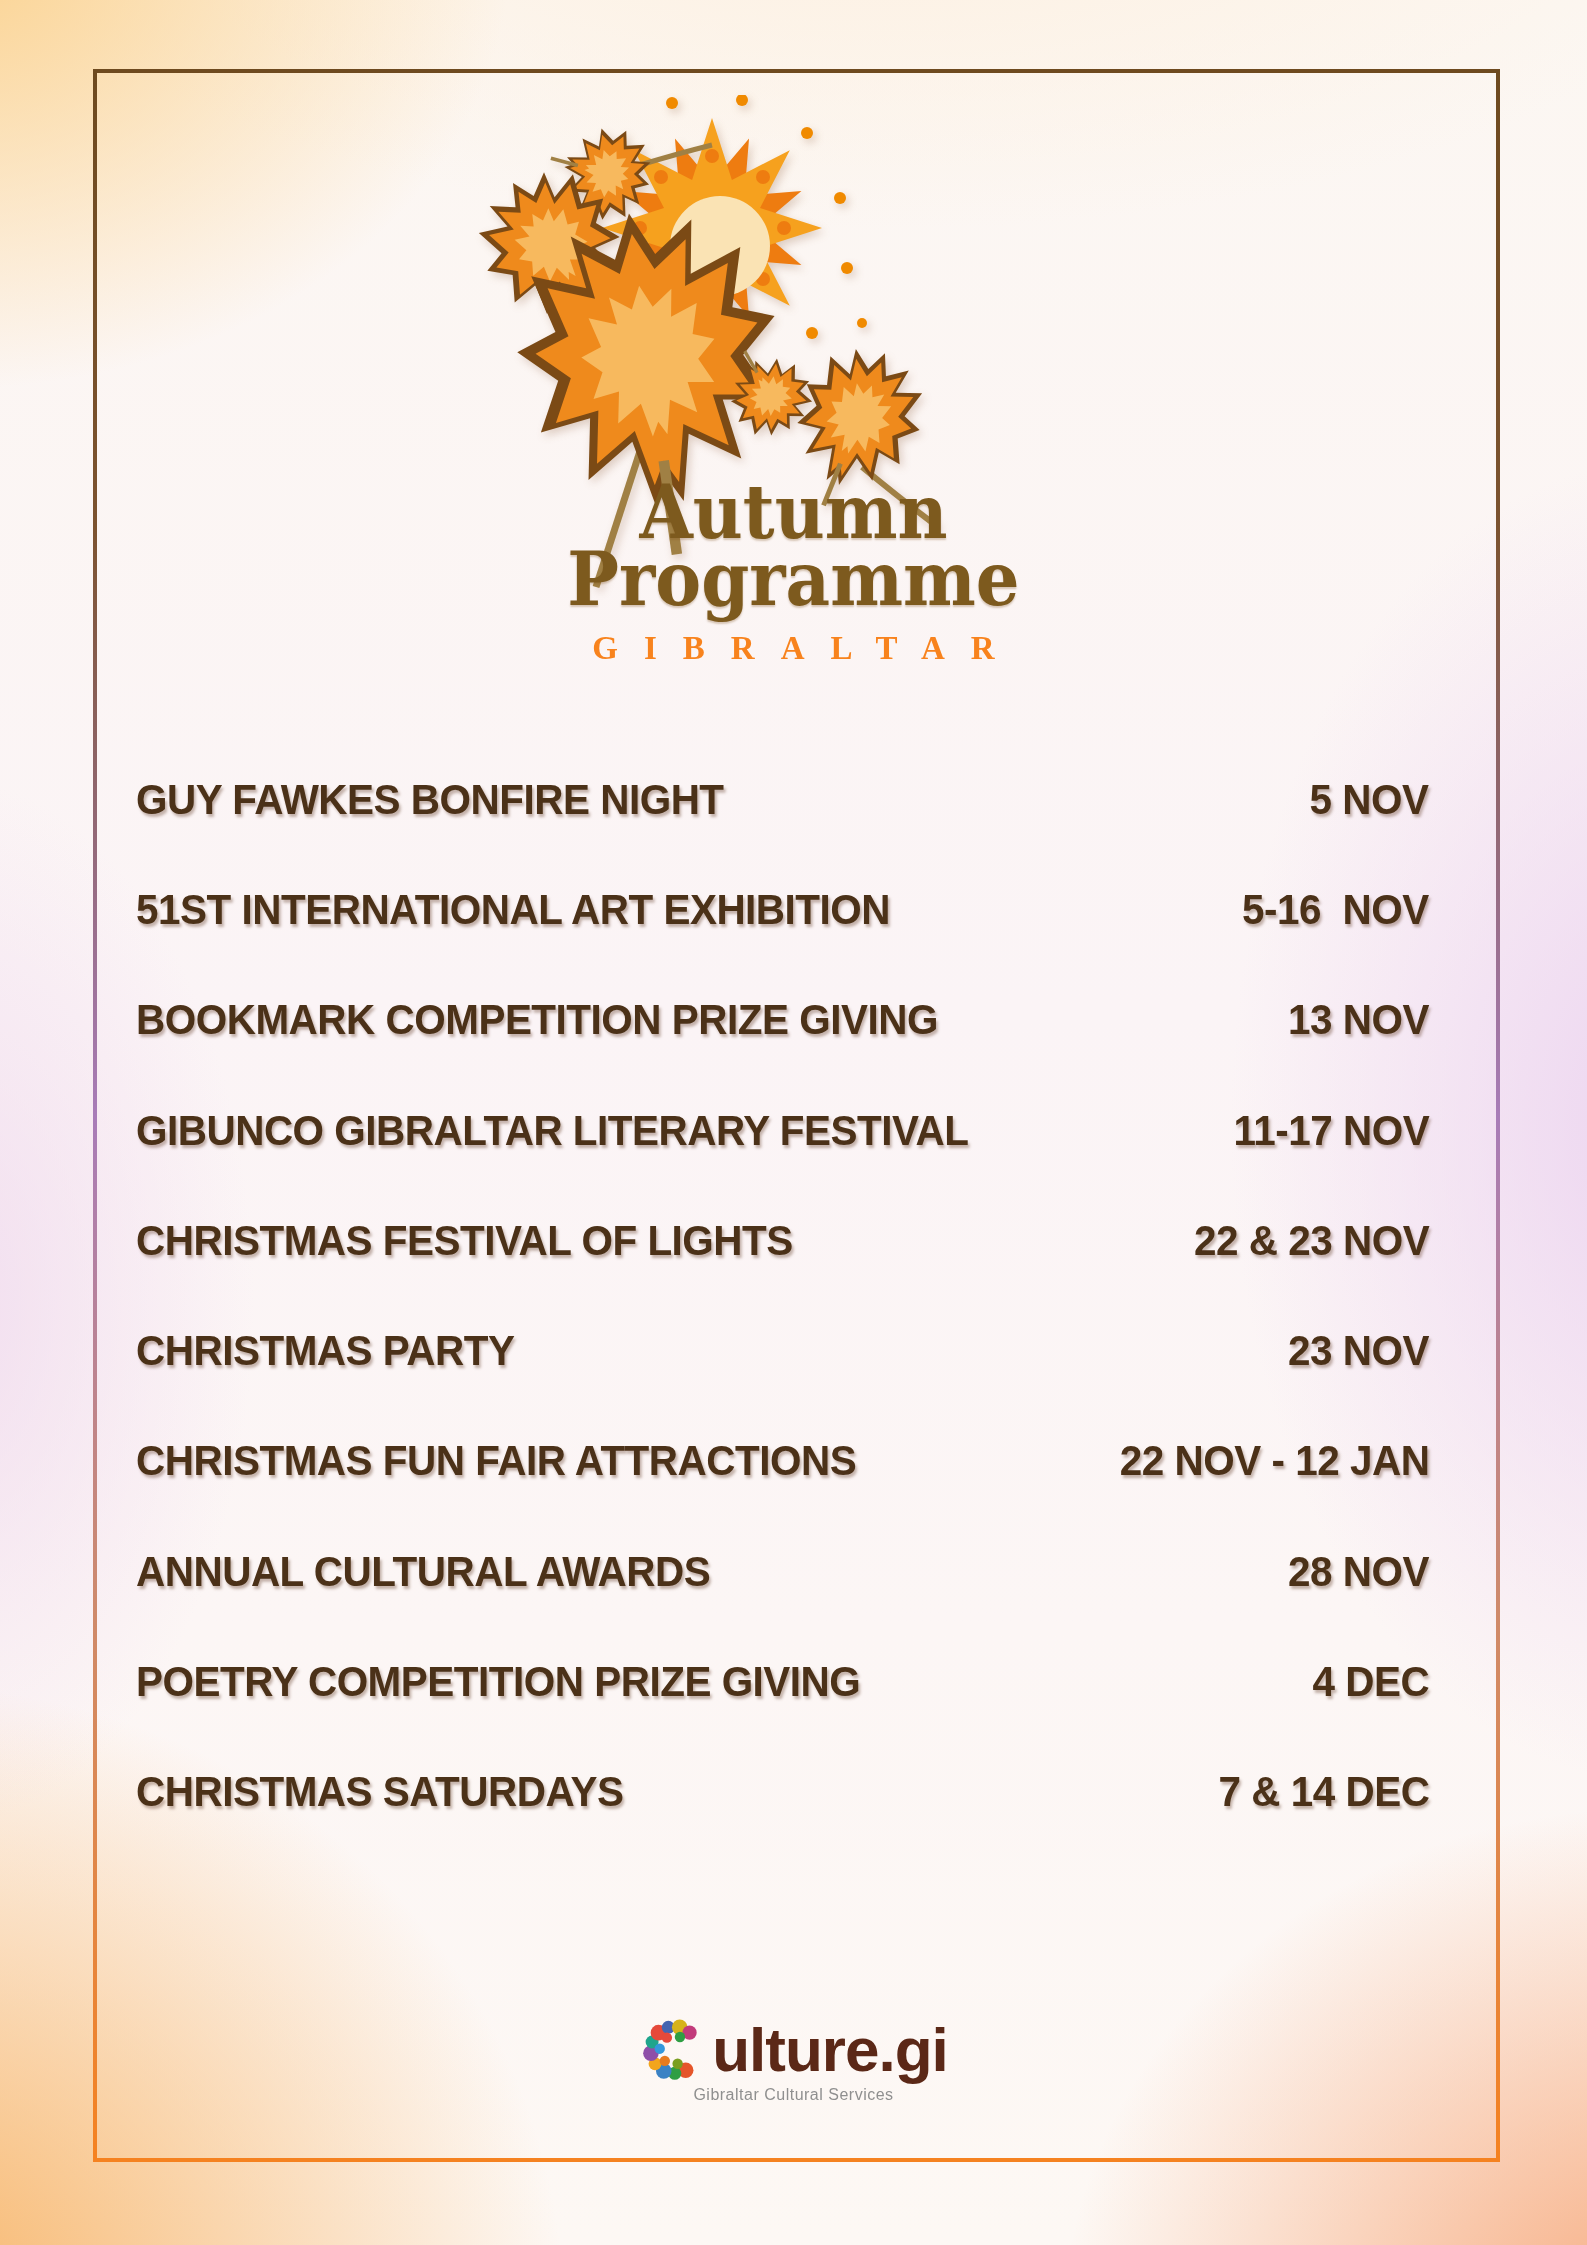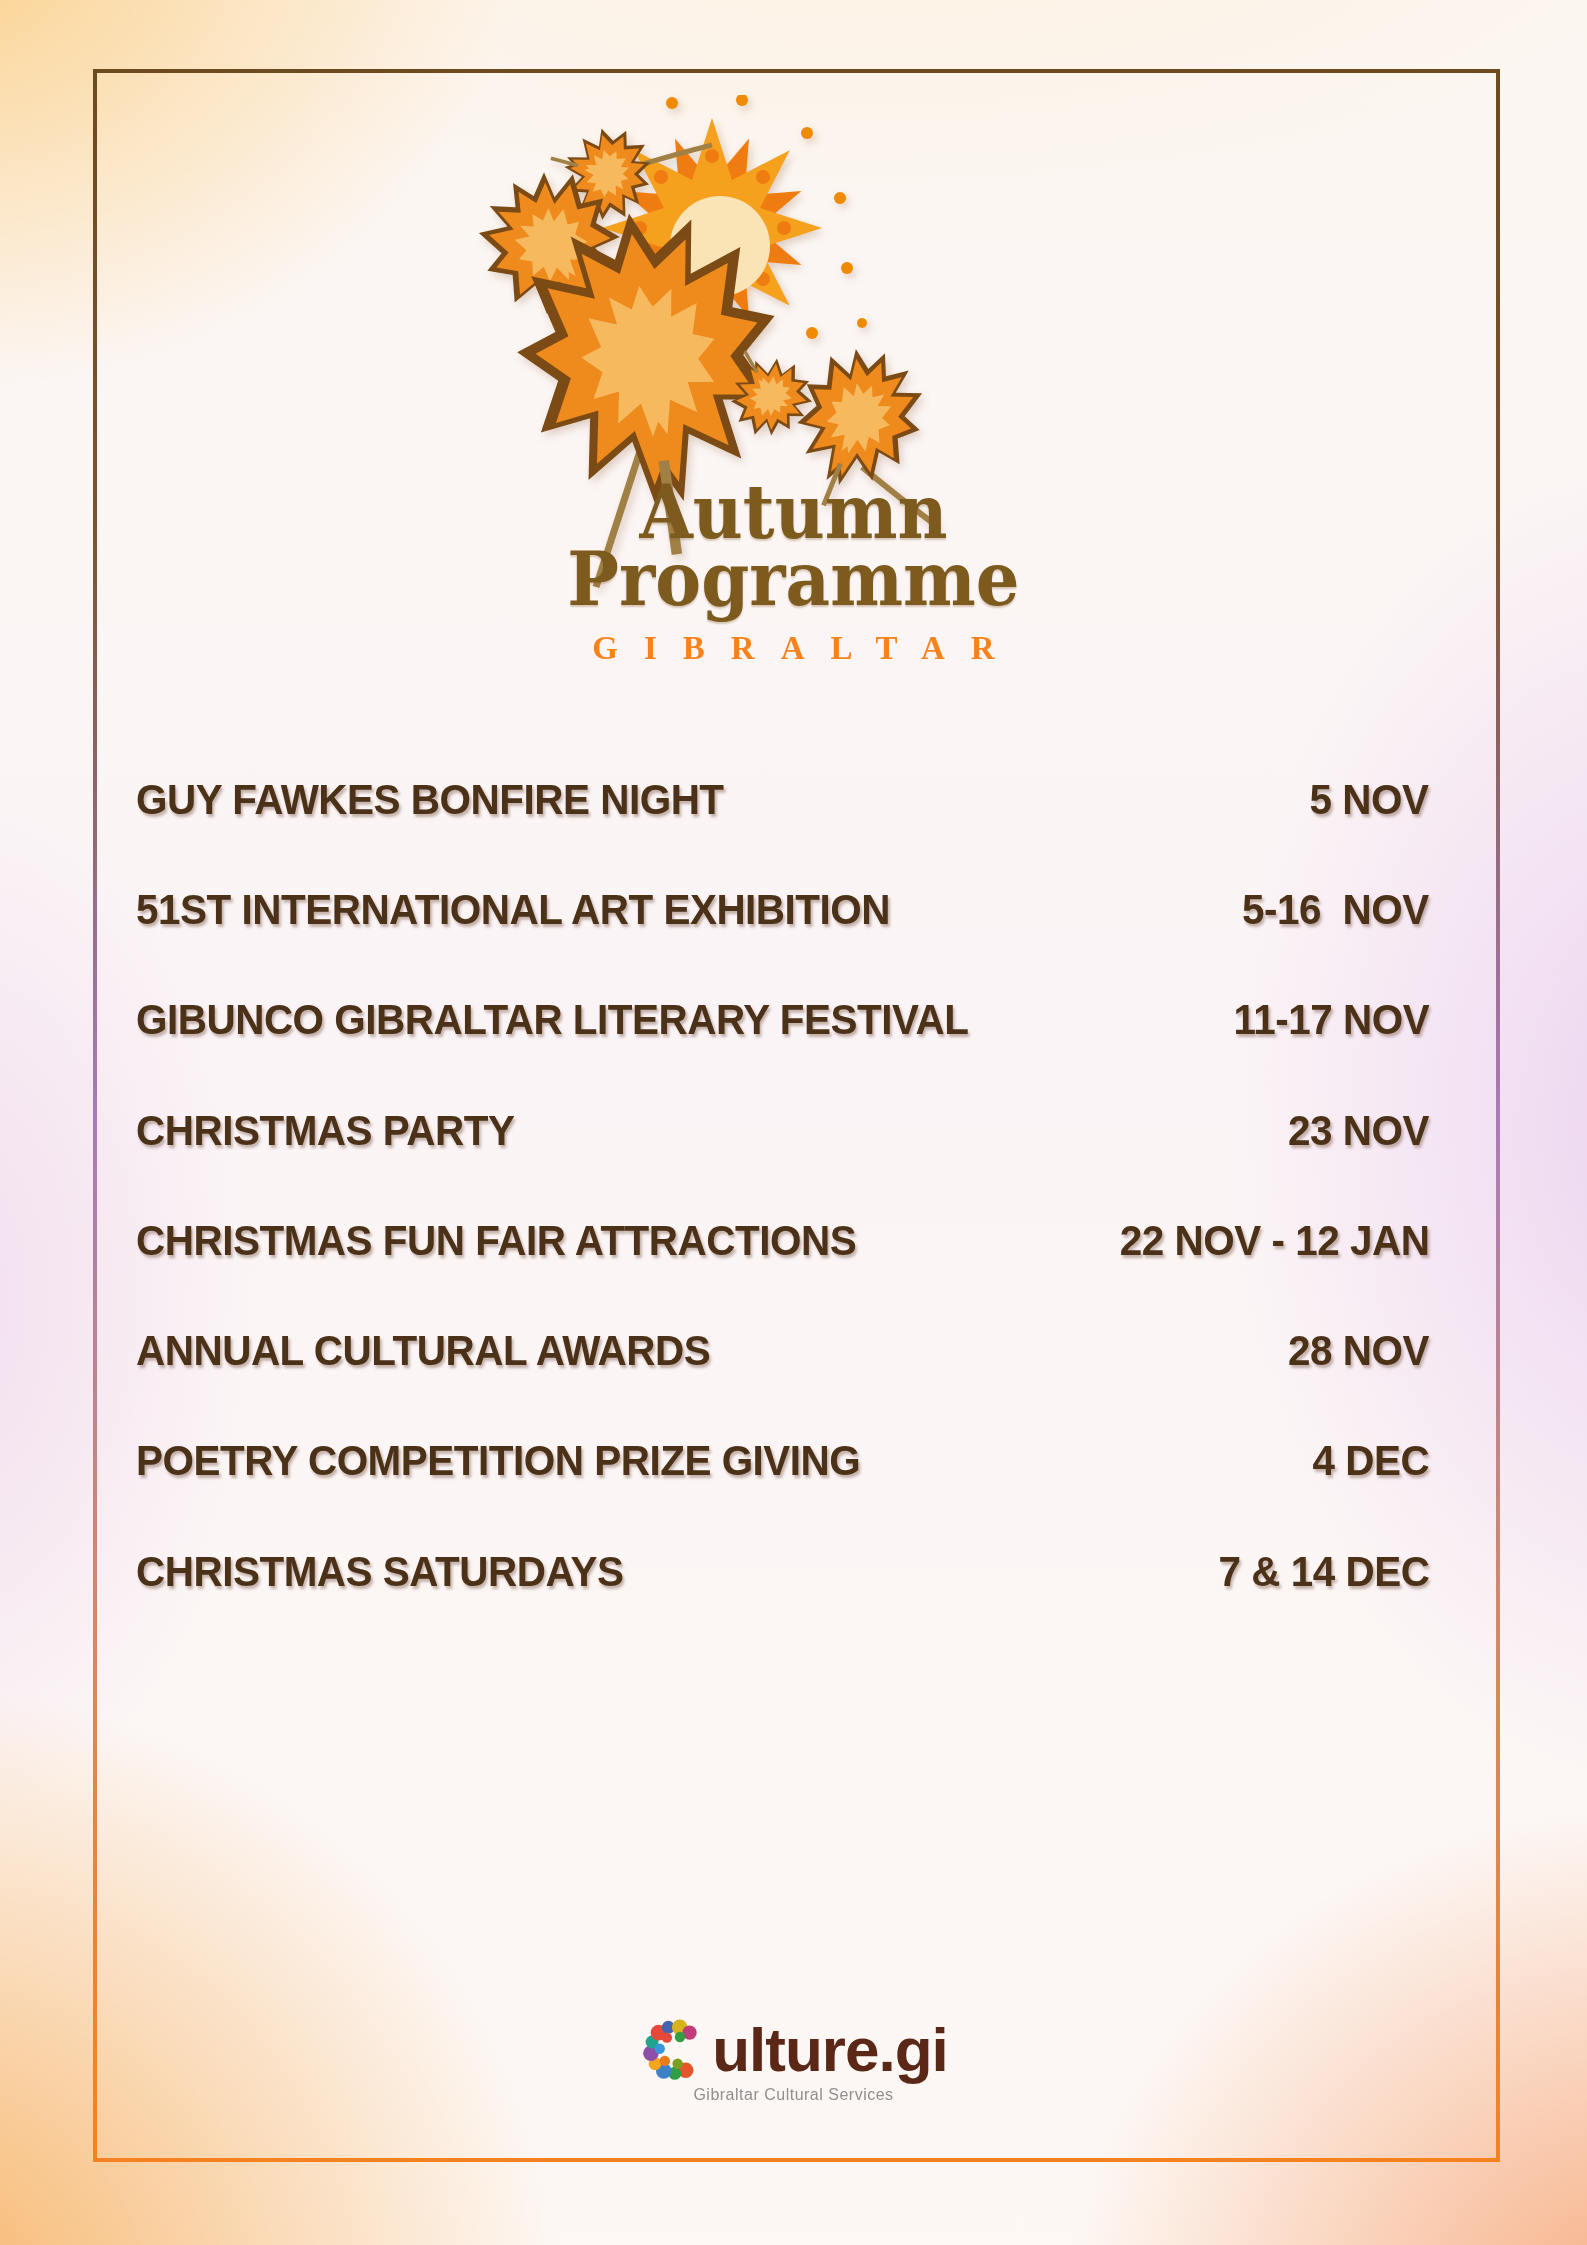--- a/index.html
+++ b/index.html
@@ -132,22 +132,30 @@
   <div class="events">
     <div class="event-row">
       <span class="event-name">GUY FAWKES BONFIRE NIGHT</span>
       <span class="event-date">5 NOV</span>
     </div>
     <div class="event-row">
       <span class="event-name">51ST INTERNATIONAL ART EXHIBITION</span>
       <span class="event-date">5-16  NOV</span>
     </div>
     <div class="event-row">
+      <span class="event-name">BOOKMARK COMPETITION PRIZE GIVING</span>
+      <span class="event-date">13 NOV</span>
+    </div>
+    <div class="event-row">
       <span class="event-name">GIBUNCO GIBRALTAR LITERARY FESTIVAL</span>
       <span class="event-date">11-17 NOV</span>
+    </div>
+    <div class="event-row">
+      <span class="event-name">CHRISTMAS FESTIVAL OF LIGHTS</span>
+      <span class="event-date">22 &amp; 23 NOV</span>
     </div>
     <div class="event-row">
       <span class="event-name">CHRISTMAS PARTY</span>
       <span class="event-date">23 NOV</span>
     </div>
     <div class="event-row">
       <span class="event-name">CHRISTMAS FUN FAIR ATTRACTIONS</span>
       <span class="event-date">22 NOV - 12 JAN</span>
     </div>
     <div class="event-row">

